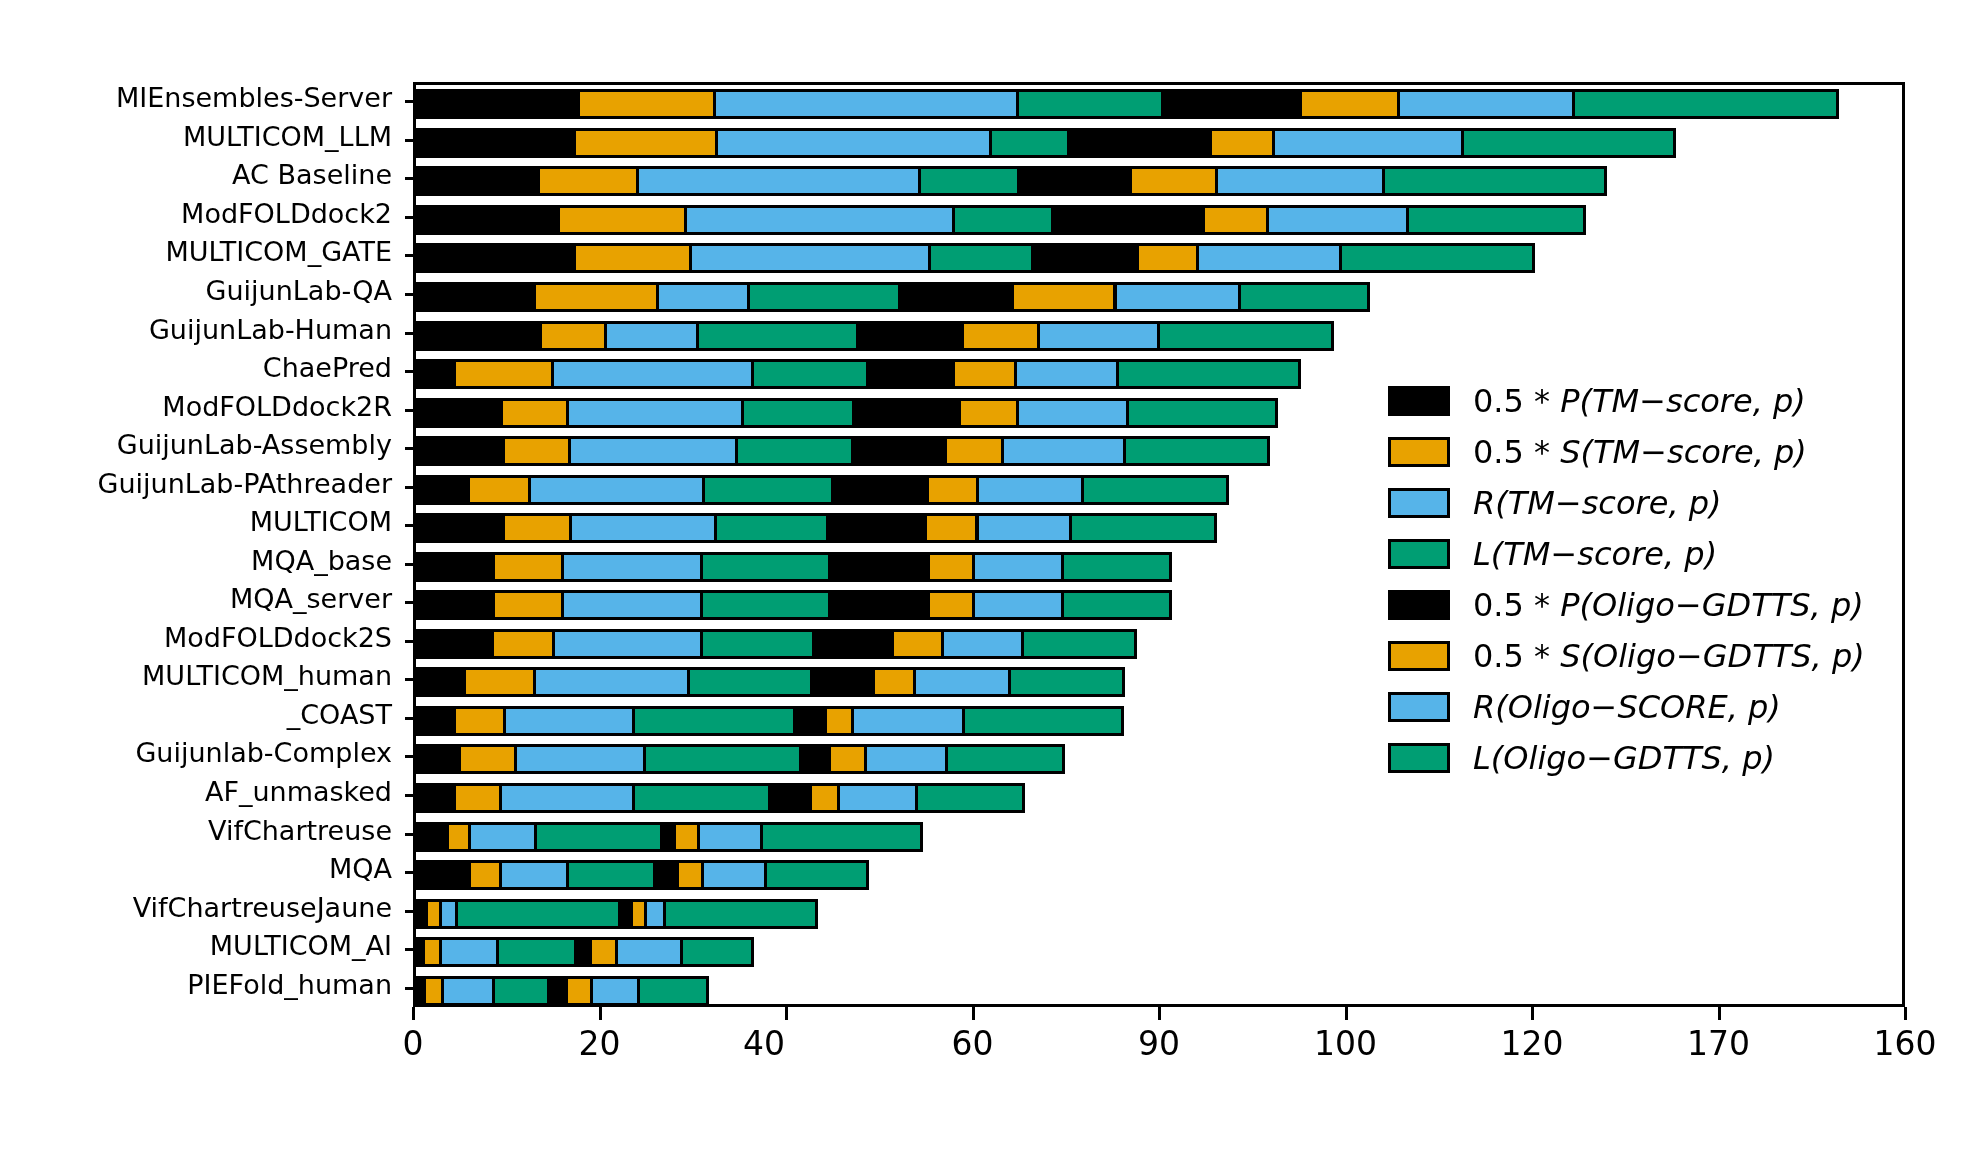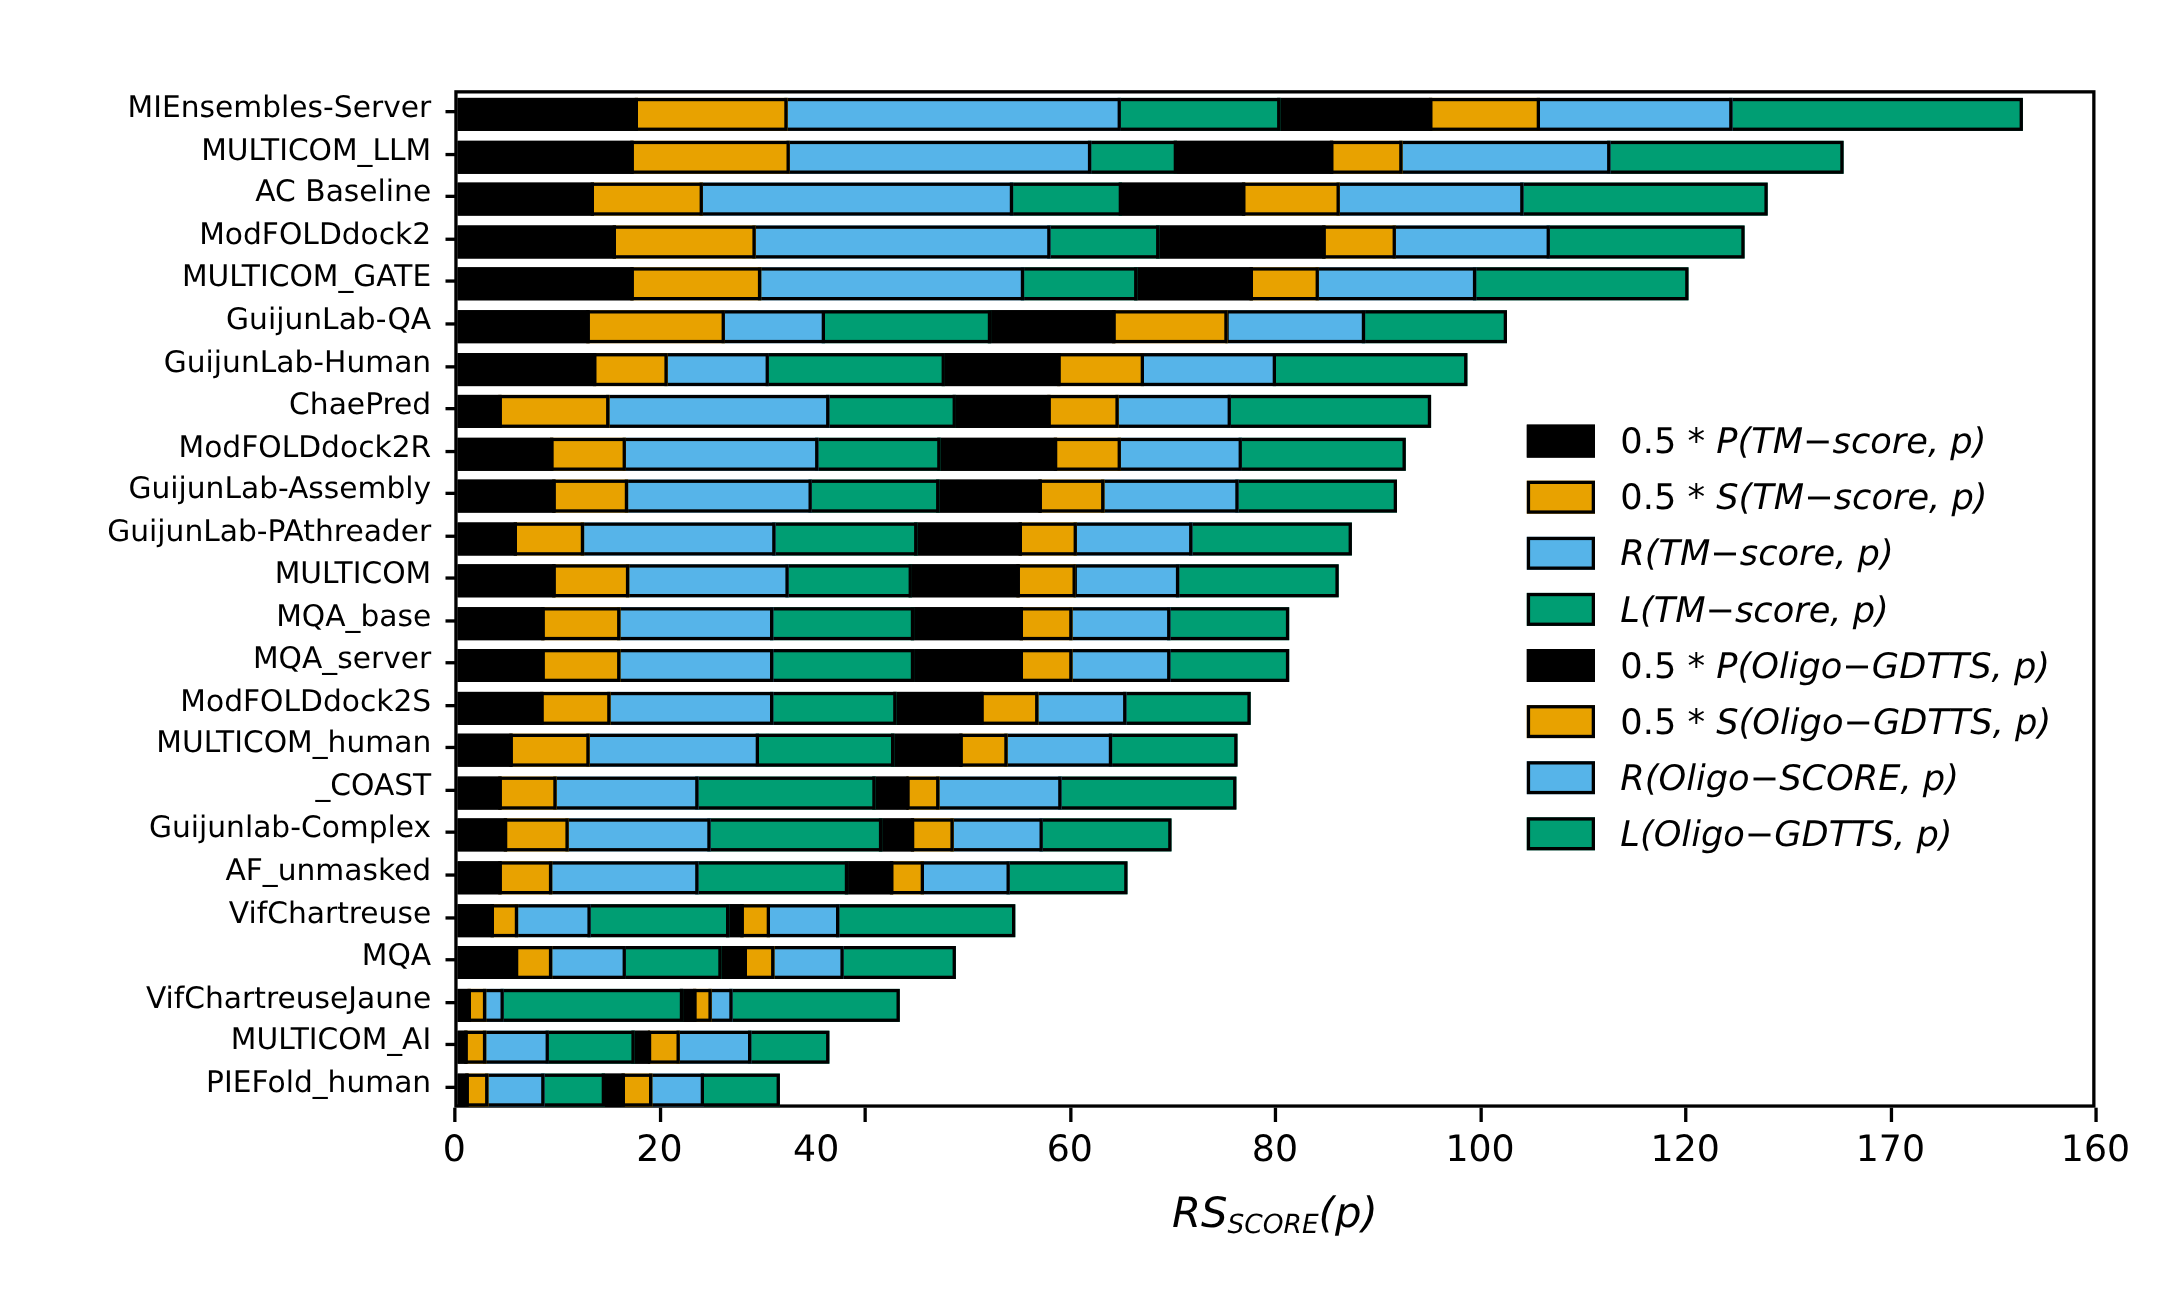--- a/index.html
+++ b/index.html
@@ -349,38 +349,35 @@
       <div class="ytick" style="top: 948.188px;"></div>
       <div class="ylabel" style="top: 970.729px;">PIEFold_human</div>
       <div class="ytick" style="top: 986.729px;"></div>
     </div>
   <div id="xticks">
       <div class="xtick" style="left: 412px;"></div>
       <div class="xlab" style="left: 353px;">0</div>
       <div class="xtick" style="left: 598.5px;"></div>
       <div class="xlab" style="left: 539.5px;">20</div>
       <div class="xtick" style="left: 785px;"></div>
-      <div class="xlab" style="left: 682px;">40</div>
+      <div class="xlab" style="left: 704px;">40</div>
       <div class="xtick" style="left: 971.5px;"></div>
       <div class="xlab" style="left: 912.5px;">60</div>
       <div class="xtick" style="left: 1158px;"></div>
-      <div class="xlab" style="left: 1099px;">80</div>
+      <div class="xlab" style="left: 1099px;">90</div>
       <div class="xtick" style="left: 1344.5px;"></div>
       <div class="xlab" style="left: 1285.5px;">100</div>
       <div class="xtick" style="left: 1531px;"></div>
       <div class="xlab" style="left: 1472px;">120</div>
       <div class="xtick" style="left: 1717.5px;"></div>
       <div class="xlab" style="left: 1658.5px;">170</div>
       <div class="xtick" style="left: 1904px;"></div>
       <div class="xlab" style="left: 1845px;">160</div>
     </div>
 
-  <div id="xaxis-title">
-    <span class="up">RS</span><sub>SCORE</sub><span class="up">(p)</span>
-  </div>
 
   <div id="legend">
       <div class="legrow">
         <div class="legswatch" style="background: rgb(0, 0, 0);"></div>
         <div class="legtext"><span class="num">0.5 * </span><span>P(TM−score, p)</span></div>
       </div>
       <div class="legrow">
         <div class="legswatch" style="background: rgb(232, 162, 0);"></div>
         <div class="legtext"><span class="num">0.5 * </span><span>S(TM−score, p)</span></div>
       </div>

